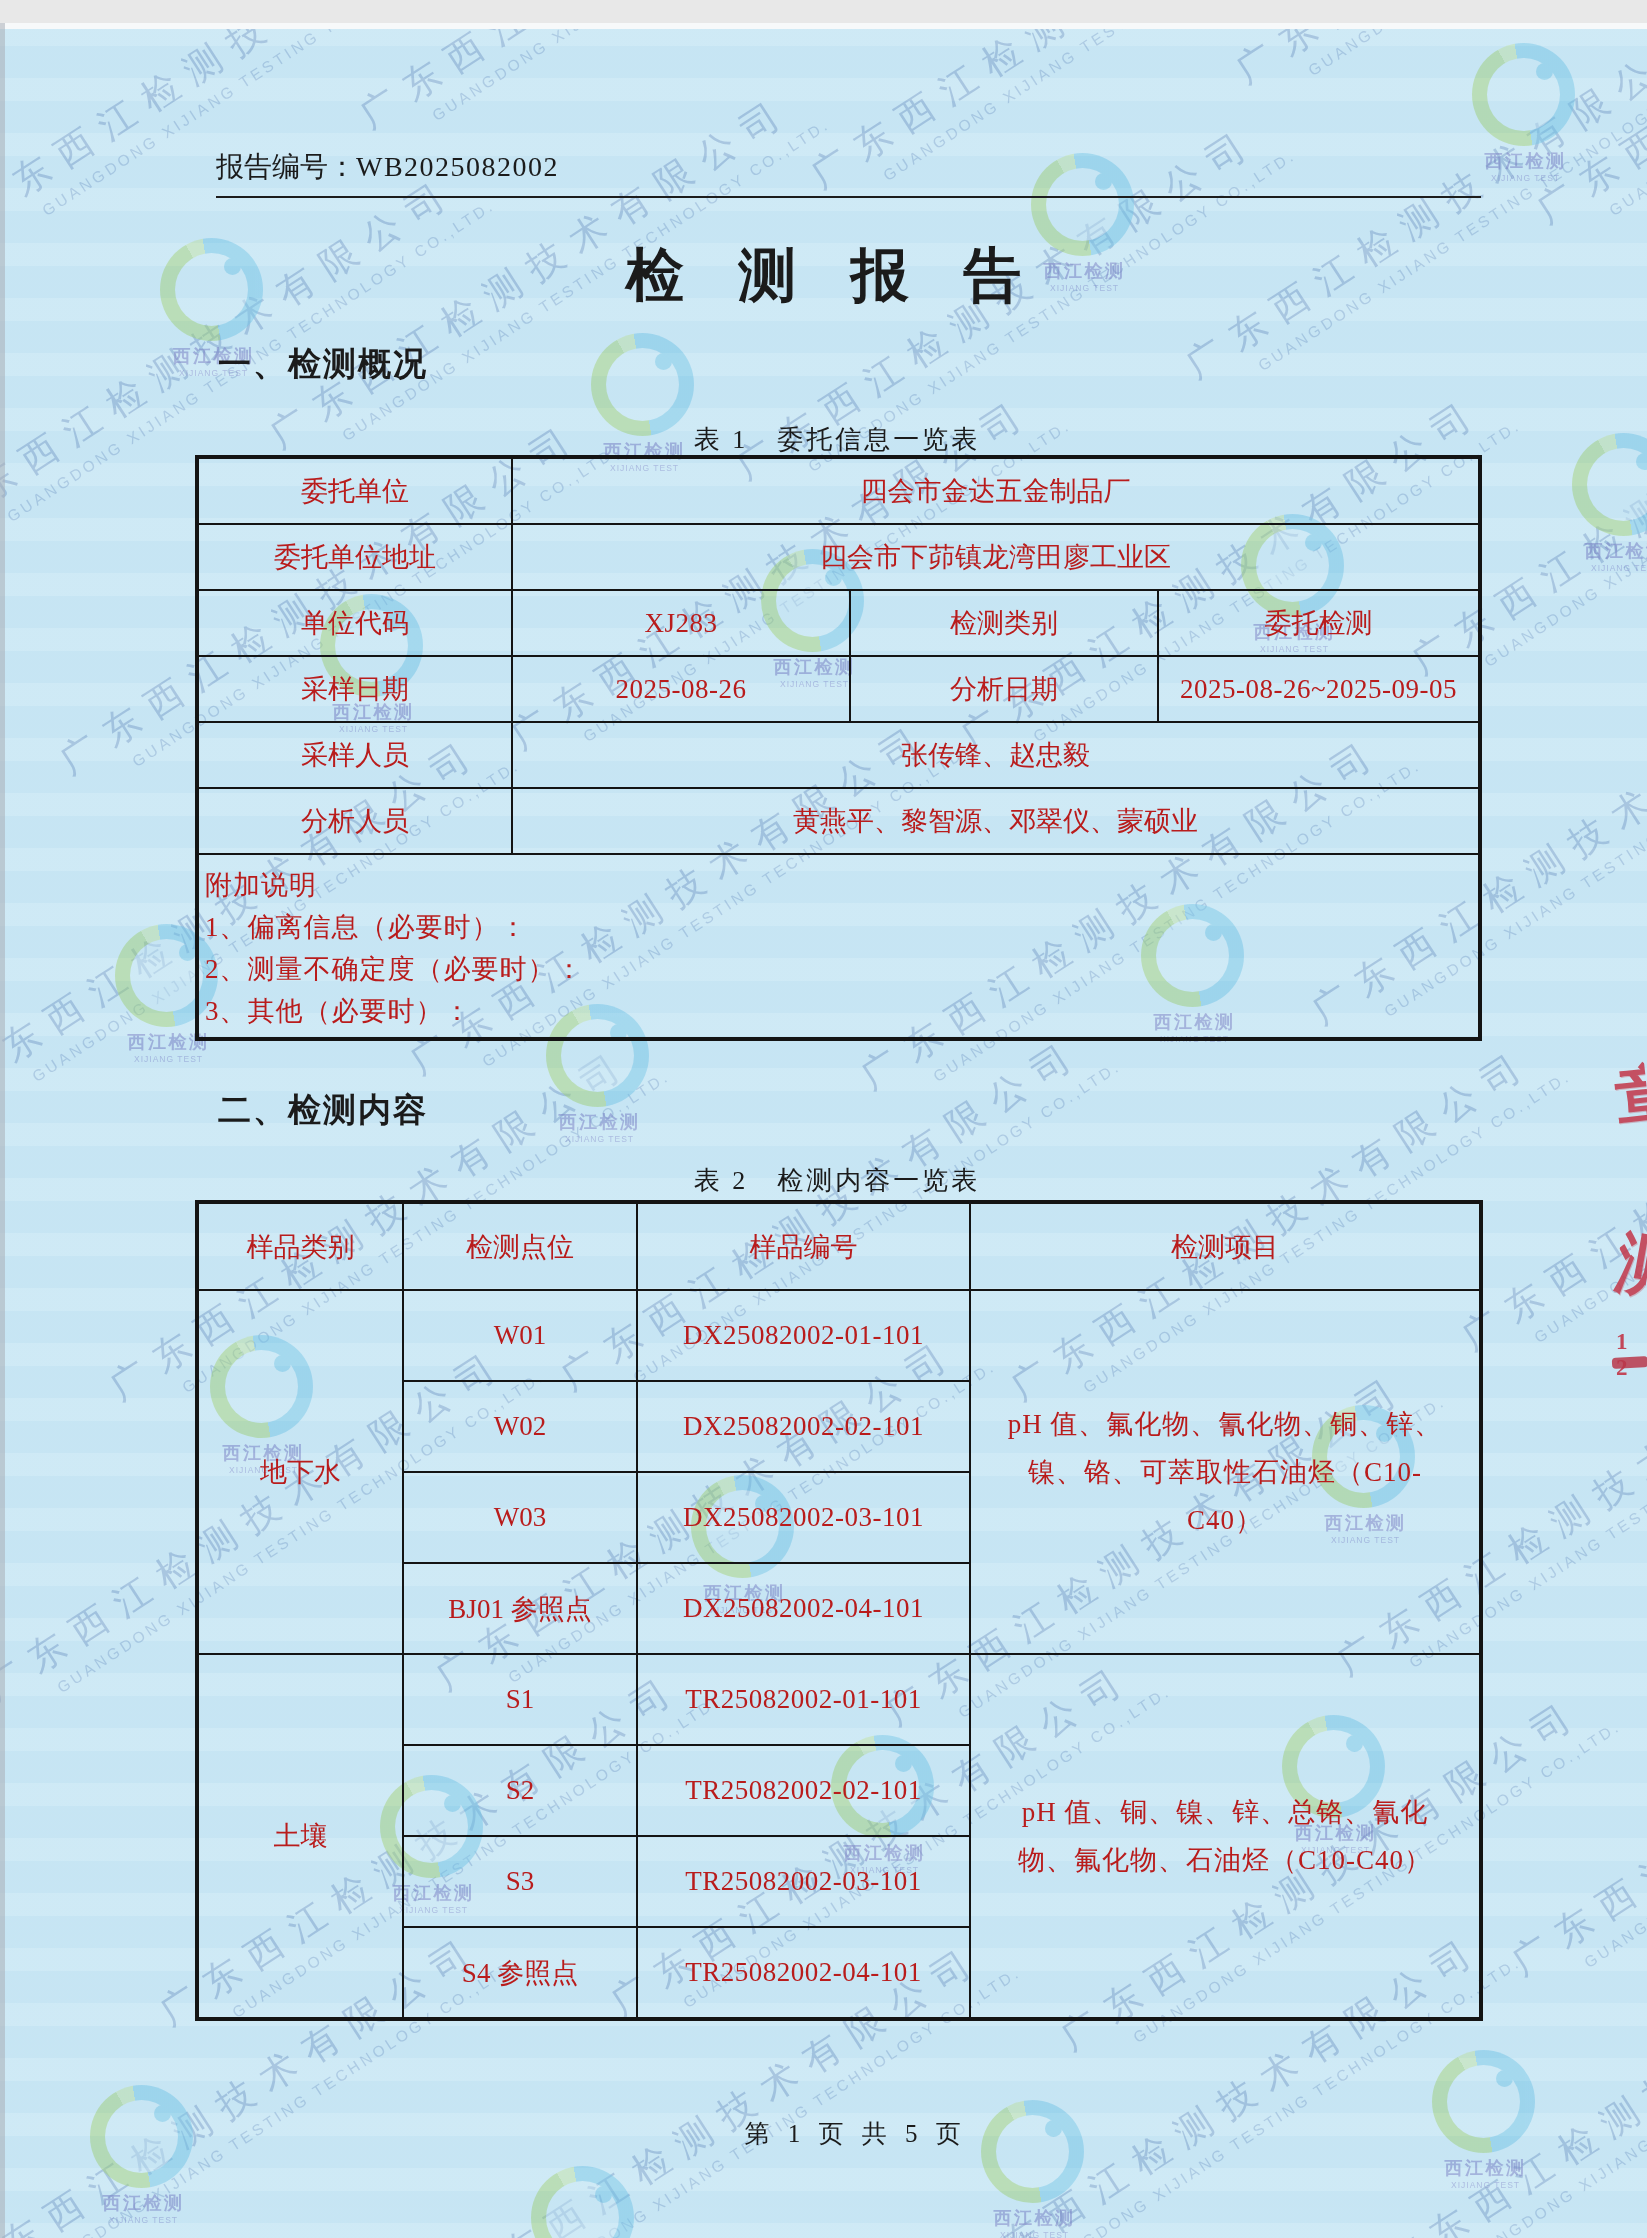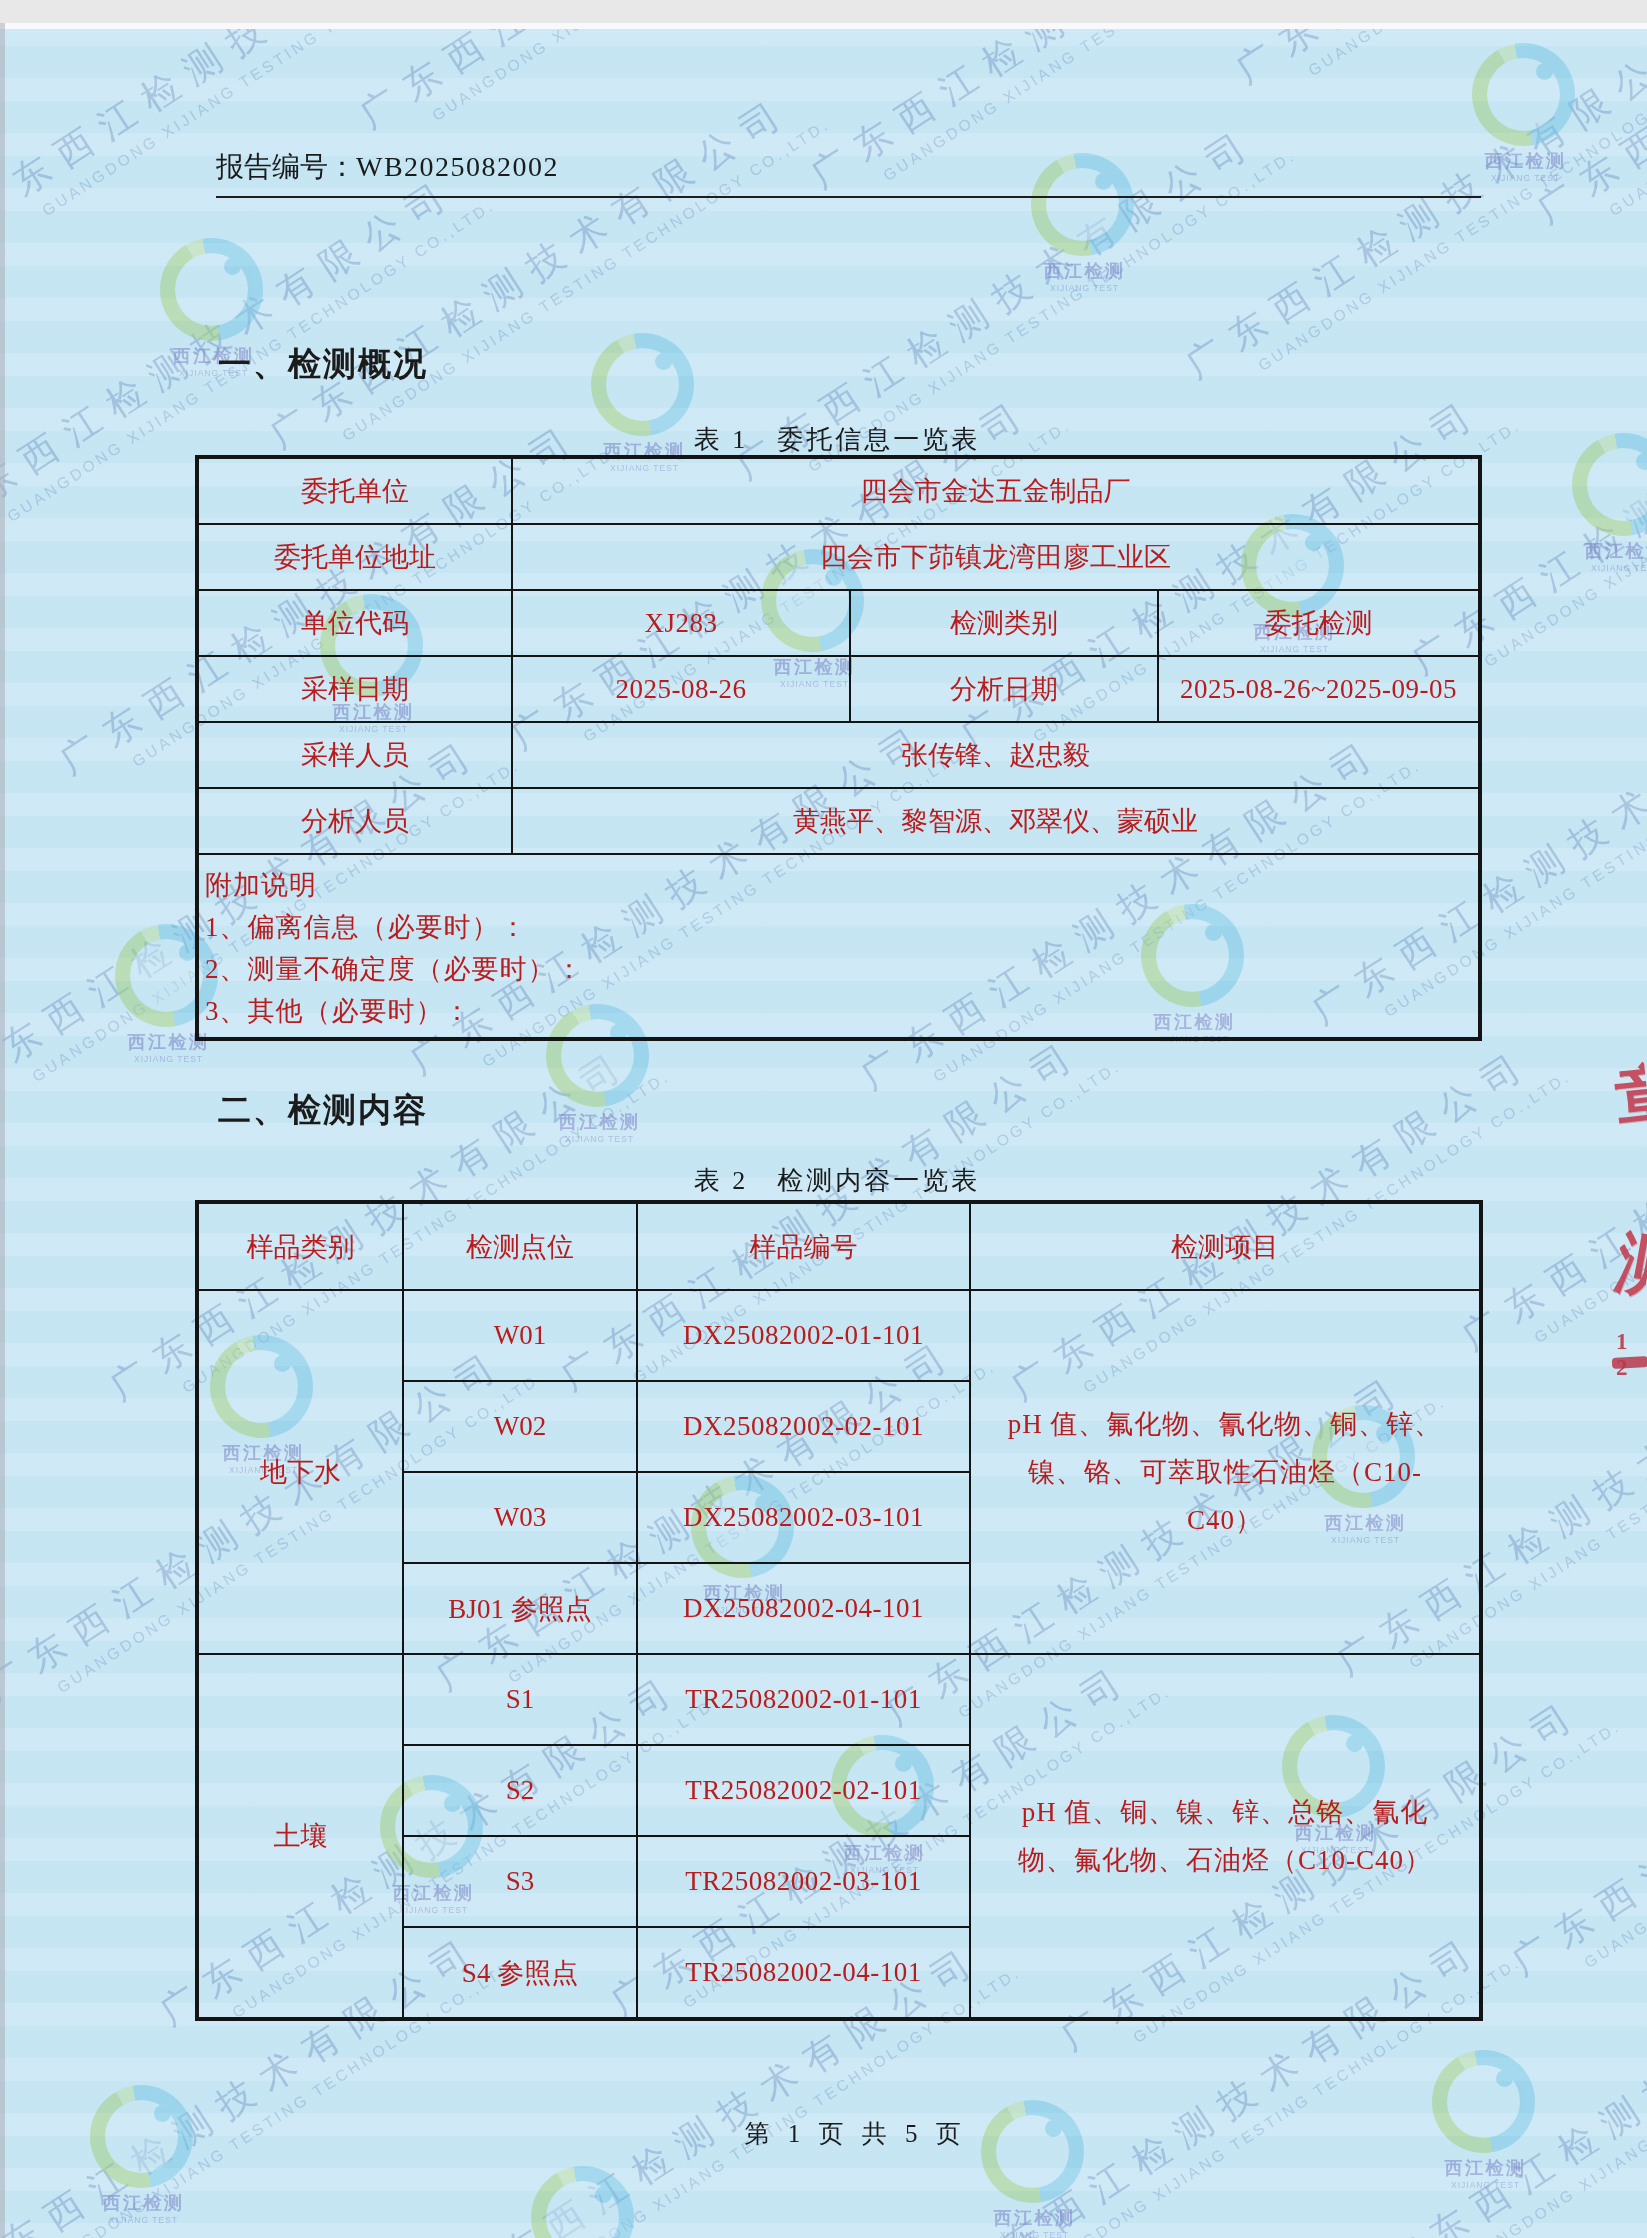--- a/index.html
+++ b/index.html
@@ -328,20 +328,21 @@
 
   <div class="edge-top"></div>
   <div class="edge-left"></div>
 
   <div class="content">
 
     <div class="report-no">
       <span>报告编号：</span><span class="rn">WB2025082002</span>
     </div>
 
+    <h1 class="doc-title">检 测 报 告</h1>
 
     <h2 class="sec sec1">一、检测概况</h2>
     <div class="caption cap1">表 1　委托信息一览表</div>
 
     <table class="t t1">
       <colgroup>
           <col style="width:315px">
           <col style="width:338px">
           <col style="width:308px">
           <col style="width:322px">

